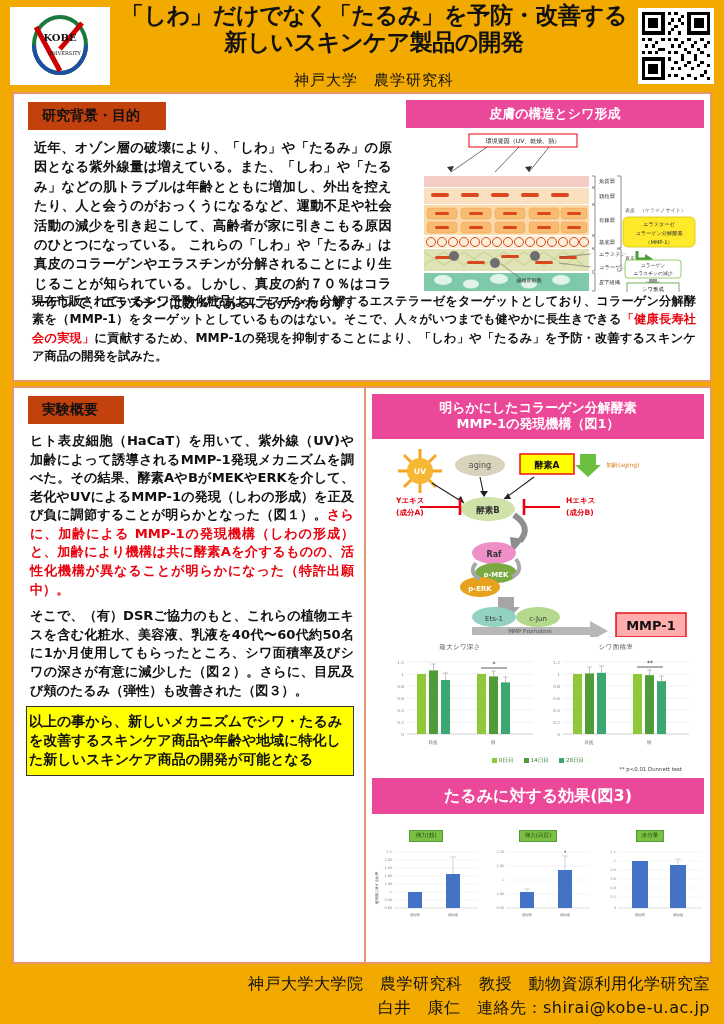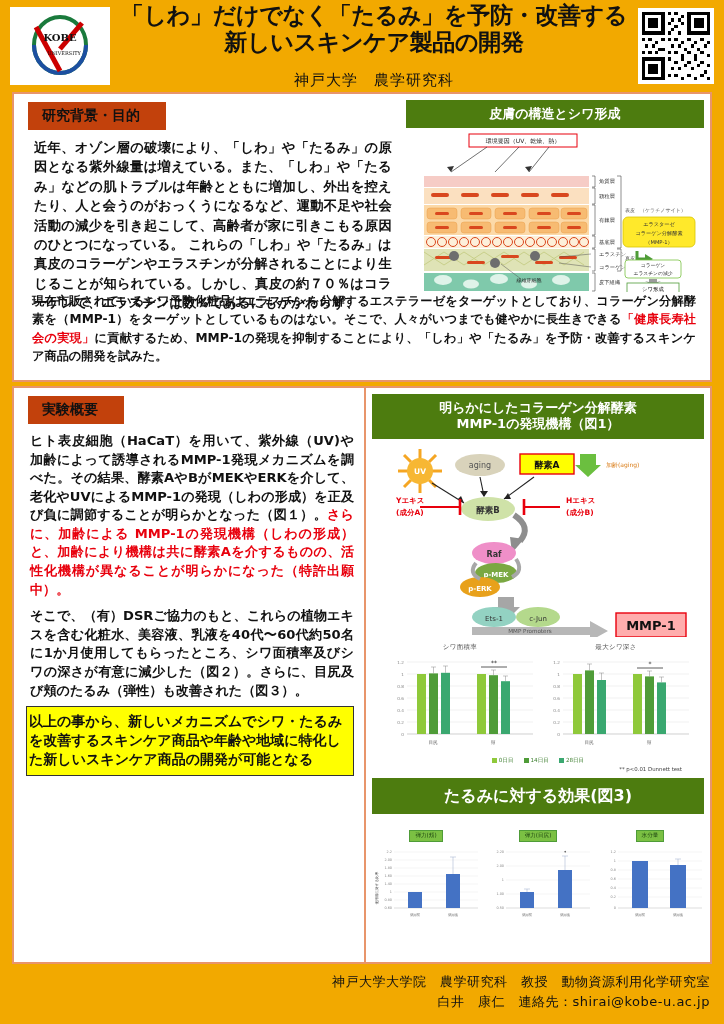--- a/index.html
+++ b/index.html
@@ -39,21 +39,21 @@
     font-size:12.2px;line-height:1.5;color:#111;font-weight:bold;
     padding:2px 14px 6px 18px;text-align:justify;
   }
   .hl-red{color:#e8000d;}
 
   .top-inner{display:flex;height:196px;}
   .top-left{width:392px;}
   .top-right{width:300px;padding:6px 6px 0 2px;}
 
   .green-bar{
-    background:#4d7c0f;color:#fff;font-weight:bold;text-align:center;
+    background:#ec4899;color:#fff;font-weight:bold;text-align:center;
     font-size:13px;padding:6px 4px;line-height:1.25;
   }
   .green-bar.big{font-size:16px;padding:8px 4px;}
 
   
   .skin{position:relative;width:292px;height:160px;margin:4px auto 0;}
   .skin svg{display:block;}
 
   
   .bot-inner{display:flex;height:100%;}
@@ -88,21 +88,21 @@
     font-size:5.6px;background:#7bc043;color:#1b4010;border:.5px solid #4f9c38;
     padding:1px 5px;display:inline-block;margin:0 auto 2px;
   }
   .c3wrap{text-align:center;position:relative;}
 
   
   .footer{
     position:absolute;left:0;bottom:0;width:724px;height:58px;
     color:#111;text-align:right;padding:6px 14px 0 0;box-sizing:border-box;
   }
-  .footer div{font-size:13px;line-height:1.5;letter-spacing:.5px;}
+  .footer div{font-size:16px;line-height:1.5;letter-spacing:.5px;}
 </style>
 </head>
 <body>
 
 <div class="poster">
 
   <div class="header">
     <div class="logo-box">
       <div class="logo">
         <svg viewBox="0 0 80 62" width="80" height="62">
@@ -467,20 +467,66 @@
 
             <rect x="244" y="172" width="70" height="24" fill="#ffadad" stroke="#e8000d" stroke-width="1.4"></rect>
             <text x="279" y="189" font-size="13" text-anchor="middle" fill="#111" font-weight="bold">MMP-1</text>
           </svg>
         </div>
 
 
         <div class="charts2">
 
           <div class="chartbox">
+            <div class="chart-title">最大シワ深さ</div>
+            <svg viewBox="0 0 150 96" width="150" height="96">
+              <g stroke="#e2e2e2" stroke-width=".5">
+                <line x1="22" y1="8" x2="148" y2="8"></line>
+                <line x1="22" y1="20" x2="148" y2="20"></line>
+                <line x1="22" y1="32" x2="148" y2="32"></line>
+                <line x1="22" y1="44" x2="148" y2="44"></line>
+                <line x1="22" y1="56" x2="148" y2="56"></line>
+                <line x1="22" y1="68" x2="148" y2="68"></line>
+              </g>
+              <line x1="22" y1="80" x2="148" y2="80" stroke="#bbb" stroke-width=".7"></line>
+              <g font-size="4.2" fill="#888" text-anchor="end">
+                <text x="19" y="10">1.2</text>
+                  <text x="19" y="22">1</text>
+                  <text x="19" y="34">0.8</text>
+                <text x="19" y="46">0.6</text>
+                  <text x="19" y="58">0.4</text>
+                  <text x="19" y="70">0.2</text>
+                <text x="19" y="82">0</text>
+              </g>
+              <rect x="32" y="20" width="9" height="60" fill="#8fc93a"></rect>
+              <rect x="44" y="16.4" width="9" height="63.6" fill="#4f9c38"></rect>
+              <rect x="56" y="26" width="9" height="54" fill="#3aa870"></rect>
+              <g stroke="#888" stroke-width=".5">
+                <line x1="48.5" y1="16.4" x2="48.5" y2="10"></line>
+                  <line x1="46" y1="10" x2="51" y2="10"></line>
+                <line x1="60.5" y1="26" x2="60.5" y2="19"></line>
+                  <line x1="58" y1="19" x2="63" y2="19"></line>
+              </g>
+              <rect x="92" y="20" width="9" height="60" fill="#8fc93a"></rect>
+              <rect x="104" y="22.4" width="9" height="57.6" fill="#4f9c38"></rect>
+              <rect x="116" y="28.4" width="9" height="51.6" fill="#3aa870"></rect>
+              <g stroke="#888" stroke-width=".5">
+                <line x1="108.5" y1="22.4" x2="108.5" y2="17"></line>
+                  <line x1="106" y1="17" x2="111" y2="17"></line>
+                <line x1="120.5" y1="28.4" x2="120.5" y2="23"></line>
+                  <line x1="118" y1="23" x2="123" y2="23"></line>
+              </g>
+              <line x1="96" y1="14" x2="122" y2="14" stroke="#333" stroke-width=".8"></line>
+              <text x="109" y="12" font-size="6" text-anchor="middle" fill="#111">*</text>
+              <text x="48" y="90" font-size="4.6" text-anchor="middle" fill="#666">目尻</text>
+              <text x="108" y="90" font-size="4.6" text-anchor="middle" fill="#666">頬</text>
+            </svg>
+          </div>
+
+          <div class="chartbox">
             <div class="chart-title">シワ面積率</div>
             <svg viewBox="0 0 150 96" width="150" height="96">
               <g stroke="#e2e2e2" stroke-width=".5">
                 <line x1="22" y1="8" x2="148" y2="8"></line>
                 <line x1="22" y1="20" x2="148" y2="20"></line>
                 <line x1="22" y1="32" x2="148" y2="32"></line>
                 <line x1="22" y1="44" x2="148" y2="44"></line>
                 <line x1="22" y1="56" x2="148" y2="56"></line>
                 <line x1="22" y1="68" x2="148" y2="68"></line>
               </g>
@@ -511,66 +557,20 @@
               <g stroke="#888" stroke-width=".5">
                 <line x1="108.5" y1="21.2" x2="108.5" y2="16"></line>
                   <line x1="106" y1="16" x2="111" y2="16"></line>
                 <line x1="120.5" y1="27.2" x2="120.5" y2="22"></line>
                   <line x1="118" y1="22" x2="123" y2="22"></line>
               </g>
 
               <line x1="96" y1="13" x2="122" y2="13" stroke="#333" stroke-width=".8"></line>
               <text x="109" y="11" font-size="6" text-anchor="middle" fill="#111">**</text>
 
-              <text x="48" y="90" font-size="4.6" text-anchor="middle" fill="#666">目尻</text>
-              <text x="108" y="90" font-size="4.6" text-anchor="middle" fill="#666">頬</text>
-            </svg>
-          </div>
-
-          <div class="chartbox">
-            <div class="chart-title">最大シワ深さ</div>
-            <svg viewBox="0 0 150 96" width="150" height="96">
-              <g stroke="#e2e2e2" stroke-width=".5">
-                <line x1="22" y1="8" x2="148" y2="8"></line>
-                <line x1="22" y1="20" x2="148" y2="20"></line>
-                <line x1="22" y1="32" x2="148" y2="32"></line>
-                <line x1="22" y1="44" x2="148" y2="44"></line>
-                <line x1="22" y1="56" x2="148" y2="56"></line>
-                <line x1="22" y1="68" x2="148" y2="68"></line>
-              </g>
-              <line x1="22" y1="80" x2="148" y2="80" stroke="#bbb" stroke-width=".7"></line>
-              <g font-size="4.2" fill="#888" text-anchor="end">
-                <text x="19" y="10">1.2</text>
-                  <text x="19" y="22">1</text>
-                  <text x="19" y="34">0.8</text>
-                <text x="19" y="46">0.6</text>
-                  <text x="19" y="58">0.4</text>
-                  <text x="19" y="70">0.2</text>
-                <text x="19" y="82">0</text>
-              </g>
-              <rect x="32" y="20" width="9" height="60" fill="#8fc93a"></rect>
-              <rect x="44" y="16.4" width="9" height="63.6" fill="#4f9c38"></rect>
-              <rect x="56" y="26" width="9" height="54" fill="#3aa870"></rect>
-              <g stroke="#888" stroke-width=".5">
-                <line x1="48.5" y1="16.4" x2="48.5" y2="10"></line>
-                  <line x1="46" y1="10" x2="51" y2="10"></line>
-                <line x1="60.5" y1="26" x2="60.5" y2="19"></line>
-                  <line x1="58" y1="19" x2="63" y2="19"></line>
-              </g>
-              <rect x="92" y="20" width="9" height="60" fill="#8fc93a"></rect>
-              <rect x="104" y="22.4" width="9" height="57.6" fill="#4f9c38"></rect>
-              <rect x="116" y="28.4" width="9" height="51.6" fill="#3aa870"></rect>
-              <g stroke="#888" stroke-width=".5">
-                <line x1="108.5" y1="22.4" x2="108.5" y2="17"></line>
-                  <line x1="106" y1="17" x2="111" y2="17"></line>
-                <line x1="120.5" y1="28.4" x2="120.5" y2="23"></line>
-                  <line x1="118" y1="23" x2="123" y2="23"></line>
-              </g>
-              <line x1="96" y1="14" x2="122" y2="14" stroke="#333" stroke-width=".8"></line>
-              <text x="109" y="12" font-size="6" text-anchor="middle" fill="#111">*</text>
               <text x="48" y="90" font-size="4.6" text-anchor="middle" fill="#666">目尻</text>
               <text x="108" y="90" font-size="4.6" text-anchor="middle" fill="#666">頬</text>
             </svg>
           </div>
         </div>
 
         <div class="legend2">
           <span class="li">
               <i class="sw" style="background:#8fc93a"></i>
               <span>0日目</span>

